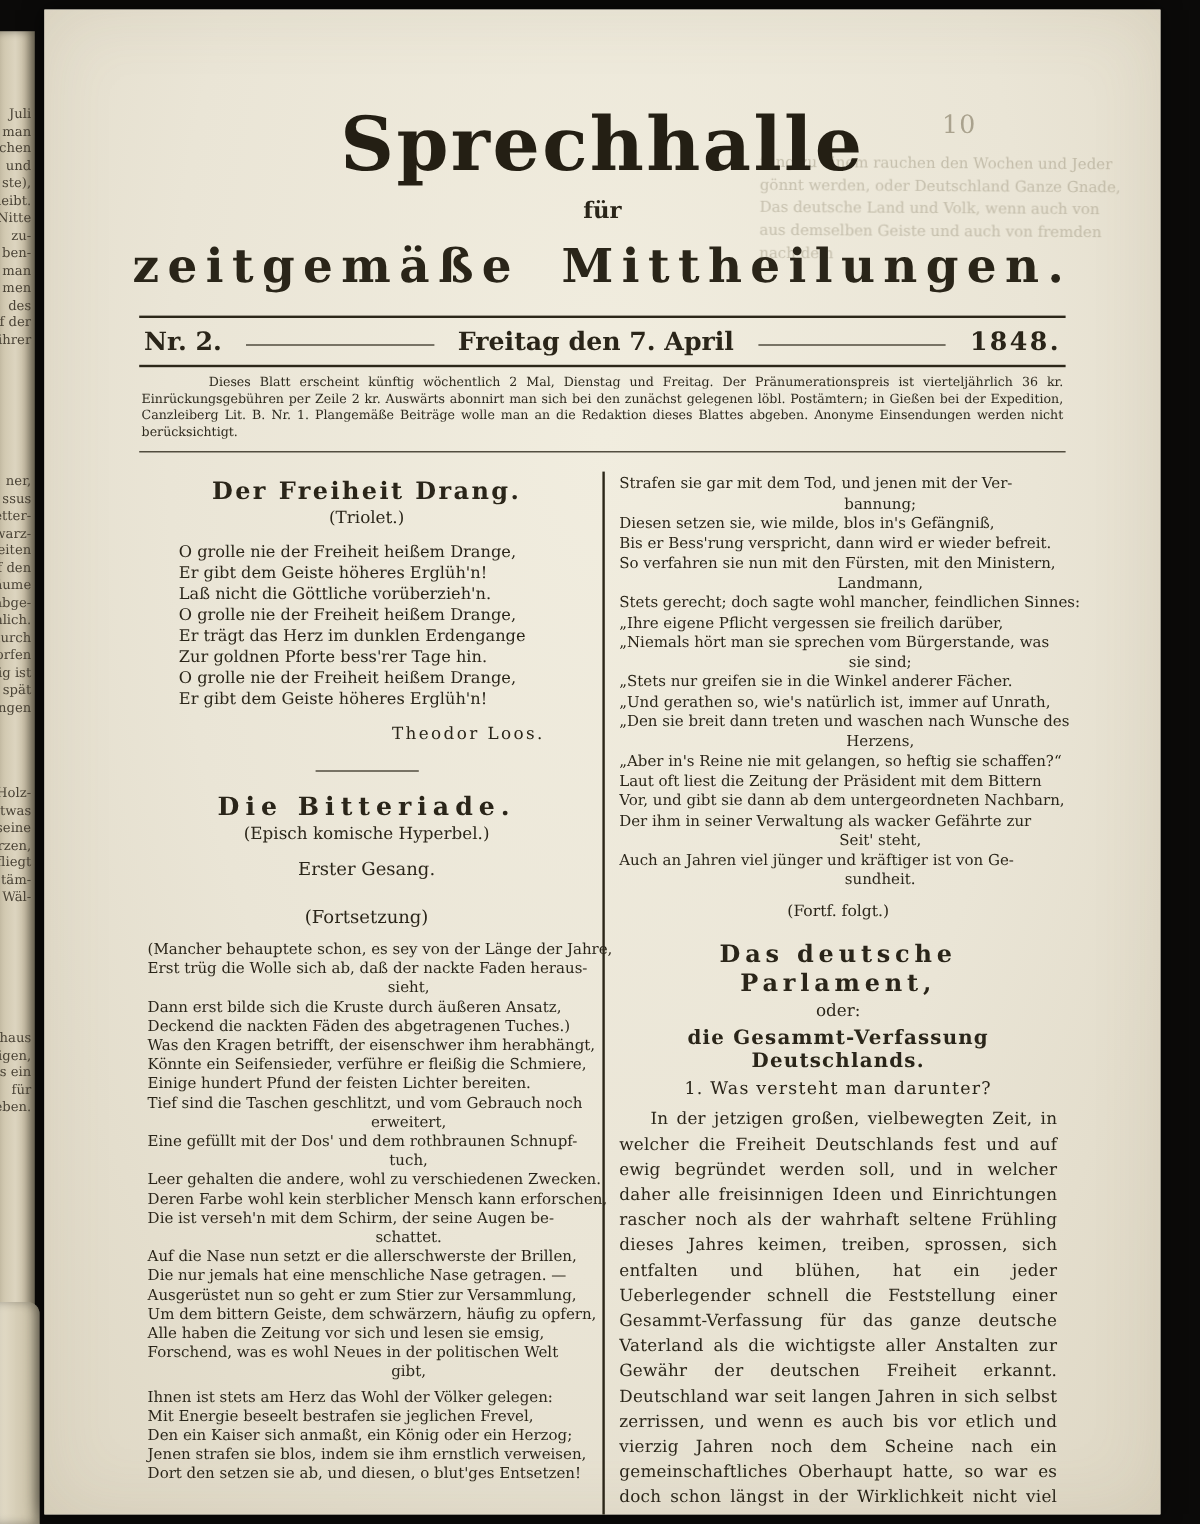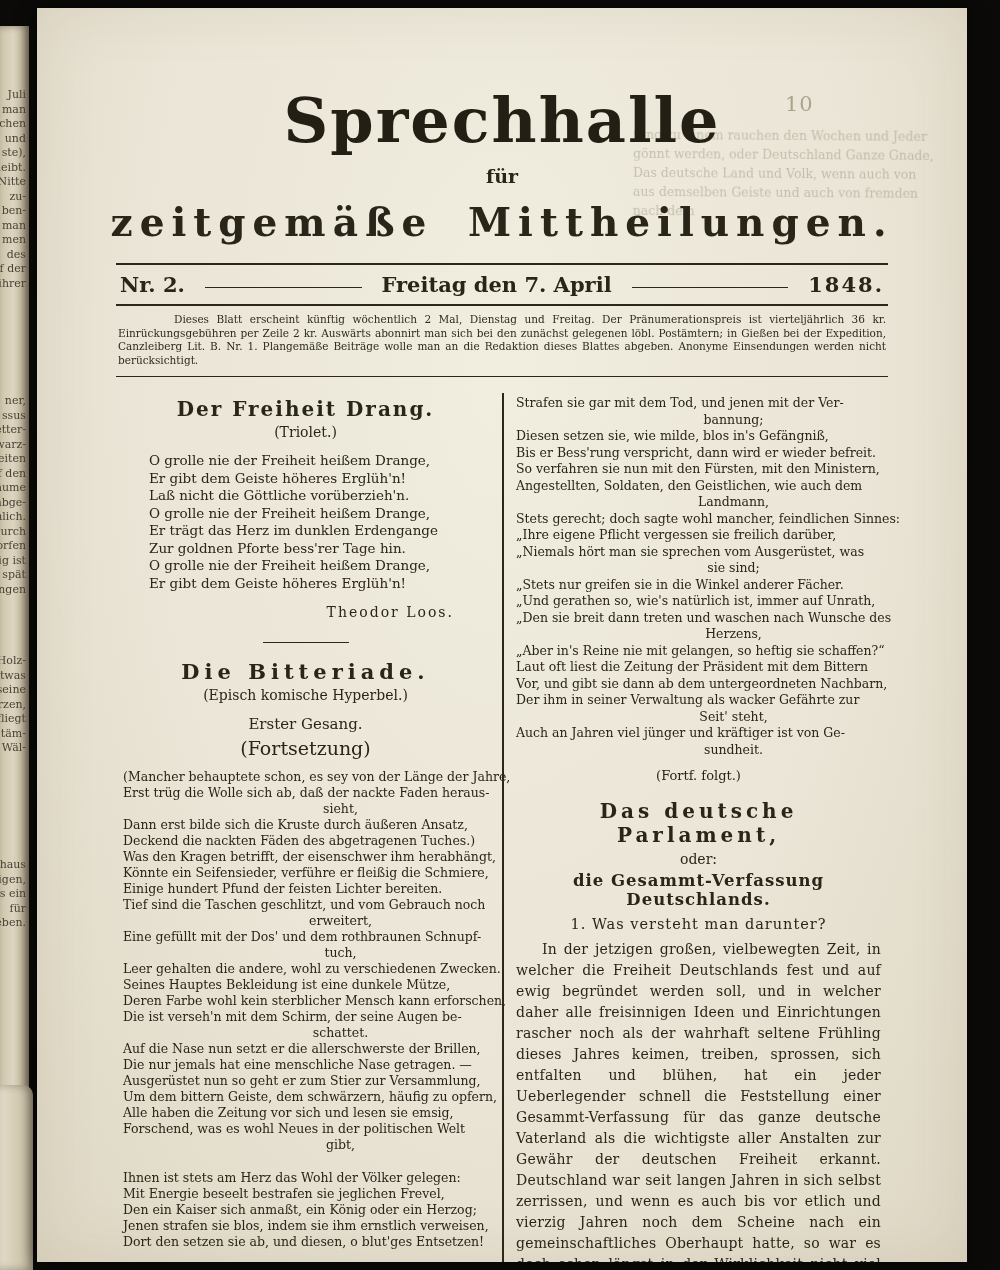--- a/index.html
+++ b/index.html
@@ -55,30 +55,30 @@
     color:#2e2a1e;text-indent:56px;
   }
   
   .columns{width:786px;margin:12px auto 0;display:flex;position:relative;}
   .columns::before{content:"";position:absolute;left:50%;top:4px;bottom:6px;width:1.5px;background:#2c2719;}
   .col{width:50%;padding:0 14px;box-sizing:border-box;}
   .art-title{text-align:center;font-size:20px;font-weight:bold;letter-spacing:2px;margin:8px 0 2px;}
   .bit-title{letter-spacing:5px;font-size:21px;margin-top:4px;}
   .art-sub{text-align:center;font-size:14px;margin:3px 0 4px;}
   .gesang{font-size:15px;margin-top:12px;}
-  .fortsetzung{font-size:19px;margin-top:4px;}
+  .fortsetzung{font-size:15px;margin-top:22px;}
   .poem{margin:12px 0 0 26px;font-size:13.5px;line-height:17.5px;}
   .poem-line{white-space:nowrap;}
   .author{text-align:right;padding-right:34px;font-size:14px;letter-spacing:2px;margin-top:12px;}
   .short-rule{width:86px;border-top:1.5px solid #2c2719;margin:22px auto 16px;}
   .verse{font-size:12.5px;line-height:16px;margin-top:10px;}
   .verse-top{margin-top:6px;line-height:16.5px;}
   .vline{white-space:nowrap;}
   .vline.c{text-align:center;padding-left:70px;white-space:normal;}
-  .vline.g{margin-top:17px;}
+  .vline.g{margin-top:5px;}
   .fortf{text-align:center;font-size:13px;margin:10px 0 0;}
   .parl-title{text-align:center;font-size:20px;font-weight:bold;letter-spacing:4px;margin-top:16px;}
   .oder{text-align:center;font-size:14px;margin-top:4px;}
   .parl-sub{text-align:center;font-size:16.5px;font-weight:bold;letter-spacing:1px;margin-top:4px;}
   .question{text-align:center;font-size:14.5px;letter-spacing:1px;margin-top:7px;}
   .parl-body{font-size:14px;line-height:21px;text-align:justify;margin-top:7px;text-indent:26px;letter-spacing:.2px;}
 </style>
 </head>
 <body>
 
@@ -198,21 +198,20 @@
             <div class="vline">Dann erst bilde sich die Kruste durch äußeren Ansatz,</div>
             <div class="vline">Deckend die nackten Fäden des abgetragenen Tuches.)</div>
             <div class="vline">Was den Kragen betrifft, der eisenschwer ihm herabhängt,</div>
             <div class="vline">Könnte ein Seifensieder, verführe er fleißig die Schmiere,</div>
             <div class="vline">Einige hundert Pfund der feisten Lichter bereiten.</div>
             <div class="vline">Tief sind die Taschen geschlitzt, und vom Gebrauch noch</div>
             <div class="vline c">erweitert,</div>
             <div class="vline">Eine gefüllt mit der Dos' und dem rothbraunen Schnupf-</div>
             <div class="vline c">tuch,</div>
             <div class="vline">Leer gehalten die andere, wohl zu verschiedenen Zwecken.</div>
-            <div class="vline">Seines Hauptes Bekleidung ist eine dunkele Mütze,</div>
             <div class="vline">Deren Farbe wohl kein sterblicher Mensch kann erforschen,</div>
             <div class="vline">Die ist verseh'n mit dem Schirm, der seine Augen be-</div>
             <div class="vline c">schattet.</div>
             <div class="vline">Auf die Nase nun setzt er die allerschwerste der Brillen,</div>
             <div class="vline">Die nur jemals hat eine menschliche Nase getragen. —</div>
             <div class="vline">Ausgerüstet nun so geht er zum Stier zur Versammlung,</div>
             <div class="vline">Um dem bittern Geiste, dem schwärzern, häufig zu opfern,</div>
             <div class="vline">Alle haben die Zeitung vor sich und lesen sie emsig,</div>
             <div class="vline">Forschend, was es wohl Neues in der politischen Welt</div>
             <div class="vline c">gibt,</div>
@@ -225,25 +224,24 @@
       </div>
 
       <div class="col col-right">
         <div class="verse verse-top">
 
         <div class="vline">Strafen sie gar mit dem Tod, und jenen mit der Ver-</div>
             <div class="vline c">bannung;</div>
             <div class="vline">Diesen setzen sie, wie milde, blos in's Gefängniß,</div>
             <div class="vline">Bis er Bess'rung verspricht, dann wird er wieder befreit.</div>
             <div class="vline">So verfahren sie nun mit den Fürsten, mit den Ministern,</div>
-            <div class="vline">Angestellten, Soldaten, den Geistlichen, wie auch dem</div>
             <div class="vline c">Landmann,</div>
             <div class="vline">Stets gerecht; doch sagte wohl mancher, feindlichen Sinnes:</div>
             <div class="vline">„Ihre eigene Pflicht vergessen sie freilich darüber,</div>
-            <div class="vline">„Niemals hört man sie sprechen vom Ausgerüstet, was</div>
+            <div class="vline">„Niemals hört man sie sprechen vom Bürgerstande, was</div>
             <div class="vline c">sie sind;</div>
             <div class="vline">„Stets nur greifen sie in die Winkel anderer Fächer.</div>
             <div class="vline">„Und gerathen so, wie's natürlich ist, immer auf Unrath,</div>
             <div class="vline">„Den sie breit dann treten und waschen nach Wunsche des</div>
             <div class="vline c">Herzens,</div>
             <div class="vline">„Aber in's Reine nie mit gelangen, so heftig sie schaffen?“</div>
             <div class="vline">Laut oft liest die Zeitung der Präsident mit dem Bittern</div>
             <div class="vline">Vor, und gibt sie dann ab dem untergeordneten Nachbarn,</div>
             <div class="vline">Der ihm in seiner Verwaltung als wacker Gefährte zur</div>
             <div class="vline c">Seit' steht,</div>

